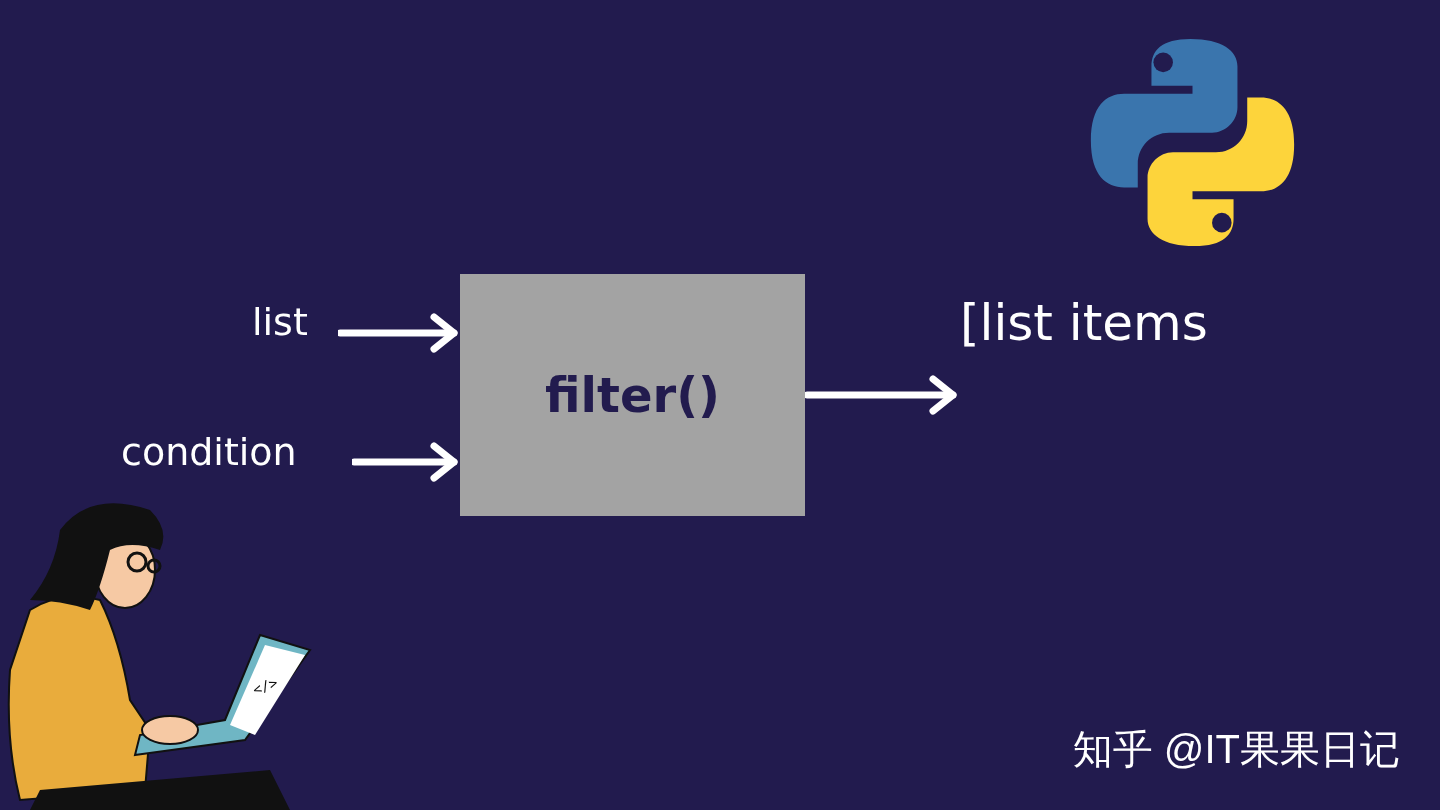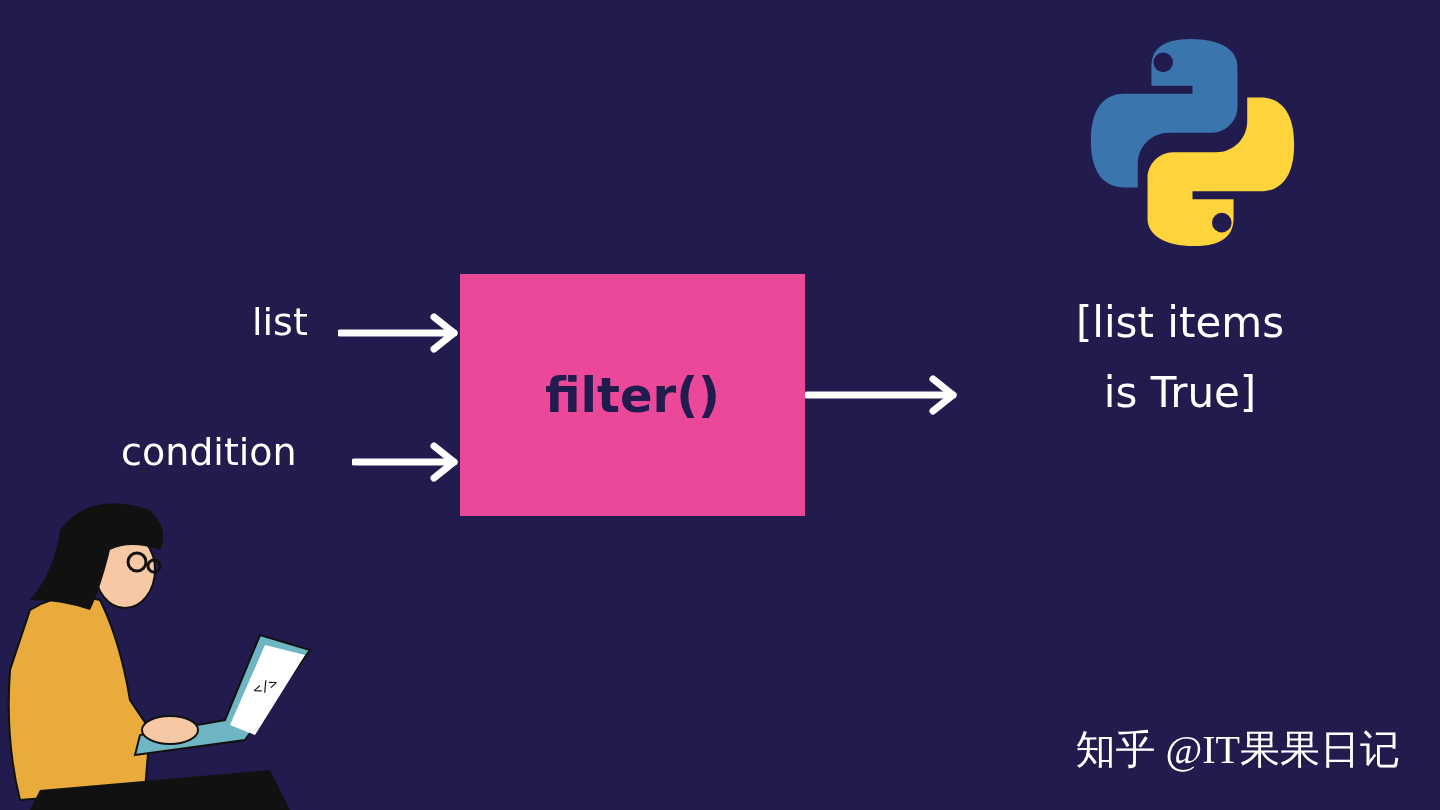--- a/index.html
+++ b/index.html
@@ -1,22 +1,22 @@
 <!DOCTYPE html>
 <html><head>
 <meta charset="utf-8">
 <style>
   html, body { margin:0; padding:0; }
   body { width:1440px; height:810px; background:#221b4e; position:relative; overflow:hidden; font-family:"DejaVu Sans", sans-serif; color:#fff; }
   .abs { position:absolute; }
   .label { font-size:38px; color:#fff; white-space:nowrap; }
-  .box { left:460px; top:274px; width:345px; height:242px; background:#ec4899; display:flex; align-items:center; justify-content:center; }
+  .box { left:460px; top:274px; width:345px; height:242px; background:#a3a3a3; display:flex; align-items:center; justify-content:center; }
   .box span { color:#221b4e; font-weight:bold; font-size:48px; }
-  .out { left:960px; top:288px; width:440px; text-align:center; font-size:42px; line-height:70px; color:#fff; }
-  .wm { right:40px; top:722px; font-size:40px; color:#fff; font-family:Liberation Serif, serif; }
+  .out { left:960px; top:288px; width:440px; font-size:50px; line-height:70px; color:#fff; }
+  .wm { right:40px; top:722px; font-size:40px; color:#fff; font-family:Liberation Sans, sans-serif; }
 </style>
 </head>
 <body>
 
 <svg class="abs" style="left:1085px;top:35px" width="215" height="215" viewBox="0 0 110 110">
   <path fill="#3a75ad" d="M54 2c-15 0-20 6-20 14v10h21v4H20C11 30 3 36 3 54s8 24 17 24h7V66c0-9 7-16 16-16h22c7 0 13-6 13-13V16C78 8 70 2 54 2z"></path>
   <circle cx="40" cy="14" r="5" fill="#221b4e"></circle>
   <path fill="#fdd43b" d="M56 108c15 0 20-6 20-14V84H55v-4h35c9 0 17-6 17-24s-8-24-17-24h-7v12c0 9-7 16-16 16H45c-7 0-13 6-13 13v21c0 8 8 14 24 14z"></path>
   <circle cx="70" cy="96" r="5" fill="#221b4e"></circle>
 </svg>
@@ -37,21 +37,20 @@
   <span>filter()</span>
 </div>
 
 <svg class="abs" style="left:805px;top:375px" width="155" height="40">
   <line x1="2" y1="20" x2="148" y2="20" stroke="#fff" stroke-width="7" stroke-linecap="round"></line>
   <polyline points="128,4 148,20 128,36" fill="none" stroke="#fff" stroke-width="7" stroke-linecap="round" stroke-linejoin="round"></polyline>
 </svg>
 
 <div class="abs out">
   <div>[list items</div>
-  <div>is True]</div>
 </div>
 
 <svg class="abs" style="left:0;top:490px" width="330" height="320" viewBox="0 0 330 320">
 
   <path d="M30 120 Q60 100 100 110 Q120 150 130 210 L150 240 L145 300 L20 310 Q5 250 10 180 Z" fill="#e9ac3c" stroke="#111" stroke-width="2"></path>
 
   <path d="M40 300 L270 280 L290 320 L30 320 Z" fill="#111"></path>
 
   <path d="M135 265 L245 250 L310 160 L260 145 L225 230 L140 245 Z" fill="#6fb6c4" stroke="#111" stroke-width="2"></path>
   <path d="M265 155 L305 165 L255 245 L230 235 Z" fill="#fff"></path>

